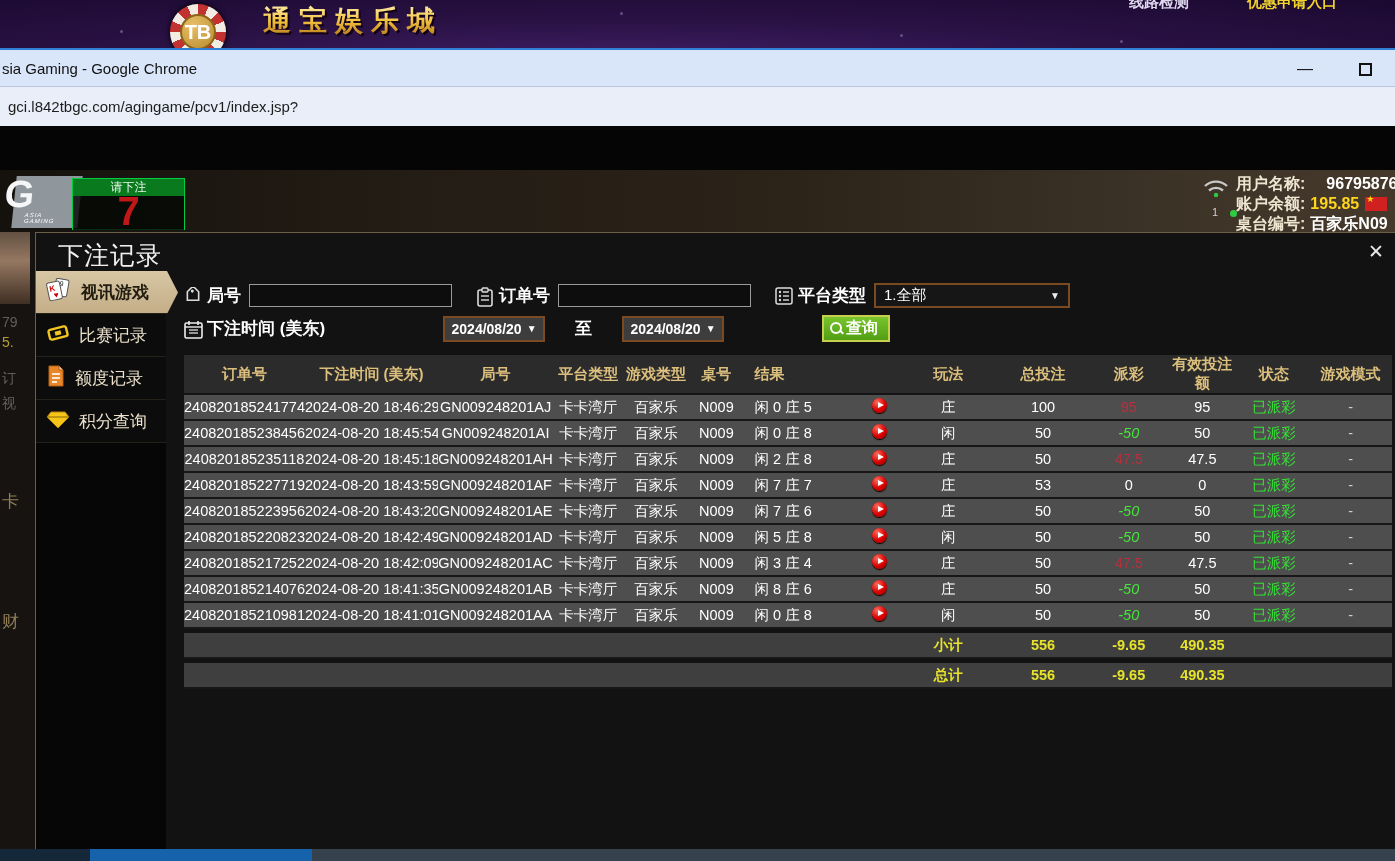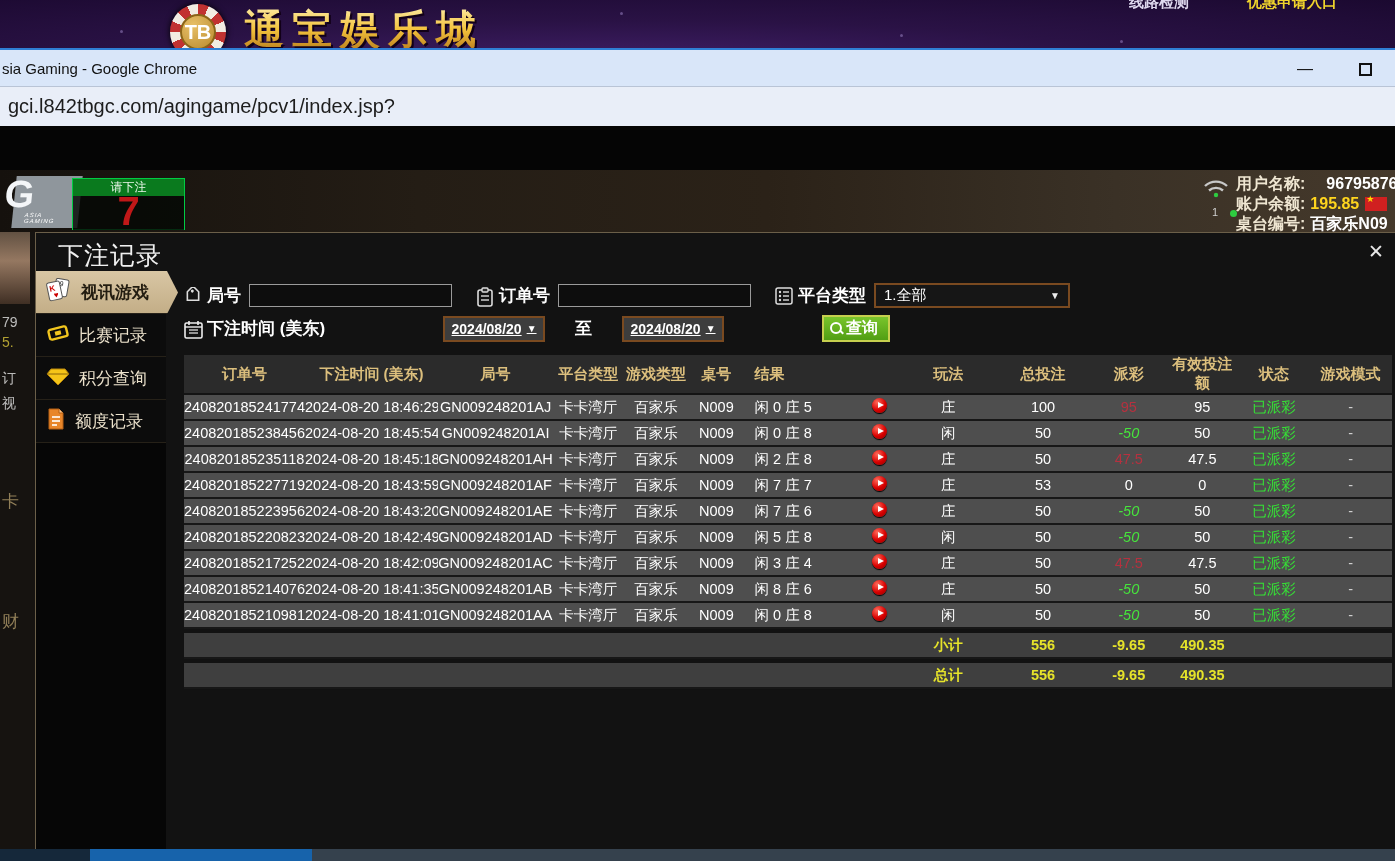--- a/index.html
+++ b/index.html
@@ -9,41 +9,41 @@
 
   
   .banner { position:absolute; left:0; top:0; width:1395px; height:48px;
     background:radial-gradient(ellipse at 45% 120%, #3d1d63 0%, #2a1245 45%, #1b0930 100%); overflow:hidden; }
   .banner .star { position:absolute; width:3px; height:3px; border-radius:50%; background:#8d77b5; opacity:.6; }
   .chip { position:absolute; left:170px; top:4px; width:56px; height:56px; border-radius:50%;
     background:repeating-conic-gradient(#c13231 0 22.5deg, #f2ece2 22.5deg 45deg);
     display:flex; align-items:center; justify-content:center; box-shadow:0 0 6px #000; }
   .chip-core { width:36px; height:36px; border-radius:50%; background:radial-gradient(circle at 35% 30%, #e8c068, #b98a2e);
     border:2px solid #8a6418; color:#fff; font-weight:bold; font-size:20px; display:flex; align-items:center; justify-content:center; }
-  .brand { position:absolute; left:244px; top:2px; font-size:40px; font-weight:bold; letter-spacing:8px;
+  .brand { position:absolute; left:263px; top:2px; font-size:28px; font-weight:bold; letter-spacing:8px;
     background:linear-gradient(#fff3b8, #f3c23c 50%, #a96a14); -webkit-background-clip:text; background-clip:text;
     color:transparent; filter:drop-shadow(2px 2px 0 #120018); }
   .banner-links { position:absolute; top:0; right:58px; height:11px; overflow:hidden; display:flex; gap:58px; }
   .banner-links span { display:inline-block; margin-top:-7px; font-size:15px; font-weight:bold; }
   .link-white { color:#dfd9ef; }
   .link-yellow { color:#f0d42c; }
 
   
   .titlebar { position:absolute; left:0; top:48px; width:1395px; height:38px; background:#d9e6f9;
     border-top:2px solid #2f7fd4; display:flex; align-items:center; }
   .titlebar .title { margin-left:2px; font-size:15px; color:#111; }
   .win-btns { position:absolute; right:0; top:0; height:38px; display:flex; align-items:center; }
   .btn-min { width:60px; text-align:center; font-size:16px; color:#111; }
   .btn-max { width:60px; display:flex; justify-content:center; }
   .btn-max i { width:13px; height:13px; border:2px solid #111; display:block; }
 
   
   .urlbar { position:absolute; left:0; top:86px; width:1395px; height:40px; background:#e9eef8;
     border-top:1px solid #b9c4d6; display:flex; align-items:center; }
-  .urlbar .url { margin-left:8px; font-size:20px; color:#1d1d1d; }
+  .urlbar .url { margin-left:8px; font-size:15px; color:#1d1d1d; }
 
   .blackstrip { position:absolute; left:0; top:126px; width:1395px; height:44px; background:#050505; }
 
   
   .gamebg { position:absolute; left:0; top:170px; width:1395px; height:62px;
     background:linear-gradient(90deg,#15110d 0%, #241d15 30%, #2b2218 55%, #3a3126 80%, #45392b 100%); overflow:hidden; }
   .aglogo { position:absolute; left:14px; top:6px; width:66px; height:52px; background:#8f969c;
     transform:skewX(-6deg); display:flex; flex-direction:column; align-items:flex-start; padding:0 4px; }
   .aglogo .g { font-size:38px; font-weight:bold; color:#f4f6f8; line-height:36px; margin-left:-14px; }
   .aglogo .agtxt { font-size:6px; color:#fff; font-style:italic; letter-spacing:1px; margin-left:8px; }
@@ -60,21 +60,21 @@
   .uline .val-white { color:#fff; margin-left:21px; }
   .uline .val-yellow { color:#ffd51e; margin-left:5px; }
   .uline .val-tan { color:#efe6d2; margin-left:5px; }
   .flag { width:22px; height:14px; background:#d02020; margin-left:6px; position:relative; display:inline-block; }
   .flag::before { content:'★'; position:absolute; left:1px; top:-3px; color:#ffd700; font-size:9px; }
 
   
   .leftstrip { position:absolute; left:0; top:232px; width:35px; height:617px; background:#161310; overflow:hidden; }
   .face { position:absolute; left:0; top:0; width:30px; height:72px;
     background:linear-gradient(#6a5848,#a3836a 40%,#443226); opacity:.9; }
-  .bgch { position:absolute; left:2px; font-size:14px; color:#e5e5e5; opacity:.8; }
+  .bgch { position:absolute; left:2px; font-size:14px; color:#737373; opacity:.8; }
   .bgch.y { color:#d8c43a; } .bgch.t { color:#b09a6a; font-size:17px; }
 
   
   .modal { position:absolute; left:35px; top:232px; width:1360px; height:617px; background:#121212;
     border:1px solid #6b5f49; border-right:none; }
   .modal-title { position:absolute; left:22px; top:6px; font-size:25px; color:#f0f0f0; letter-spacing:1px; }
   .modal-close { position:absolute; right:8px; top:8px; width:22px; height:22px; color:#e8e8e8; font-size:19px;
     text-align:center; line-height:22px; cursor:pointer; }
 
   .sidebar { position:absolute; left:0; top:38px; width:130px; height:578px; background:#060606; }
@@ -90,21 +90,21 @@
   
   .frow { position:absolute; left:18px; display:flex; align-items:center; }
   .frow1 { top:12px; } .frow2 { top:44px; }
   .flabel { color:#fff; font-size:17px; font-weight:bold; margin:0 8px 0 5px; white-space:nowrap; }
   .tinput { width:203px; height:23px; background:#0d0d0d; border:1px solid #9a9a9a; color:#eee;
     font-size:14px; padding:0 4px; }
   .selbox { width:196px; height:25px; background:#161616; border:2px solid #7a4a20; color:#fff; font-size:15px;
     display:flex; align-items:center; padding:0 8px; position:relative; }
   .selbox .arrow { position:absolute; right:8px; font-size:10px; color:#eee; }
   .datebtn { width:102px; height:26px; background:#3d3d3d; border:2px solid #7a4a20; color:#fff;
-    font-size:14px; font-weight:bold; display:flex; align-items:center; justify-content:center; gap:5px; cursor:pointer;text-decoration:underline; }
+    font-size:14px; font-weight:bold; display:flex; align-items:center; justify-content:center; gap:5px; cursor:pointer; }
   .datebtn .arrow { font-size:10px; }
   .tolabel { color:#fff; font-size:17px; font-weight:bold; margin:0 30px; }
   .querybtn { height:27px; padding:0 10px 0 6px; background:linear-gradient(#79c52c,#519e13);
     border:2px solid #c6cf4e; color:#fff; font-size:16px; font-weight:bold; display:flex; align-items:center; gap:3px; cursor:pointer; }
   .mag { width:13px; height:13px; position:relative; display:inline-block; }
   .mag::before { content:''; position:absolute; left:0; top:0; width:8px; height:8px; border:2px solid #fff; border-radius:50%; }
   .mag::after { content:''; position:absolute; left:9px; top:9px; width:5px; height:2px; background:#fff; transform:rotate(45deg); }
 
   
   .tablewrap { position:absolute; left:18px; top:84px; width:1208px; }
@@ -234,38 +234,38 @@
         <span>
           <svg width="24" height="20" viewBox="0 0 24 20">
             <rect x="3" y="5" width="18" height="10" rx="2" fill="none" stroke="#f2c61e" stroke-width="2.4" transform="rotate(-14 12 10)"></rect>
             <rect x="9" y="8" width="6" height="4" fill="#f2c61e" transform="rotate(-14 12 10)"></rect>
           </svg>
         </span>
         <span class="lbl">比赛记录</span>
       </div>
       <div class="side-item">
         <span>
-          <svg width="24" height="20" viewBox="0 0 24 20">
-            <polygon points="5,3 19,3 23,8 12,19 1,8" fill="#f5c518" stroke="#b8860b"></polygon>
-            <polyline points="1,8 23,8 M5,3 8,8 12,19 16,8 19,3" stroke="#8a6508" fill="none"></polyline>
-          </svg>
-        </span>
-        <span class="lbl">积分查询</span>
-      </div>
-      <div class="side-item">
-        <span>
           <svg width="20" height="22" viewBox="0 0 20 22">
             <path d="M3 1 h10 l4 4 v16 h-14 z" fill="#e8862a" stroke="#b55f12"></path>
             <path d="M13 1 v4 h4" fill="#f7c88f" stroke="#b55f12"></path>
             <line x1="6" y1="9" x2="14" y2="9" stroke="#fff" stroke-width="1.6"></line>
             <line x1="6" y1="13" x2="14" y2="13" stroke="#fff" stroke-width="1.6"></line>
             <line x1="6" y1="17" x2="11" y2="17" stroke="#fff" stroke-width="1.6"></line>
           </svg>
         </span>
         <span class="lbl">额度记录</span>
+      </div>
+      <div class="side-item">
+        <span>
+          <svg width="24" height="20" viewBox="0 0 24 20">
+            <polygon points="5,3 19,3 23,8 12,19 1,8" fill="#f5c518" stroke="#b8860b"></polygon>
+            <polyline points="1,8 23,8 M5,3 8,8 12,19 16,8 19,3" stroke="#8a6508" fill="none"></polyline>
+          </svg>
+        </span>
+        <span class="lbl">积分查询</span>
       </div>
     </div>
 
     <div class="content">
 
       <div class="frow frow1">
         <span class="ficon">
           <svg width="18" height="18" viewBox="0 0 18 18">
             <path d="M2 8 L8 2 L16 2 L16 10 L10 16 Z" fill="none" stroke="#ddd" stroke-width="1.6" transform="rotate(-45 9 9)"></path>
             <circle cx="12" cy="5" r="1.5" fill="#ddd" transform="rotate(-45 9 9)"></circle>

